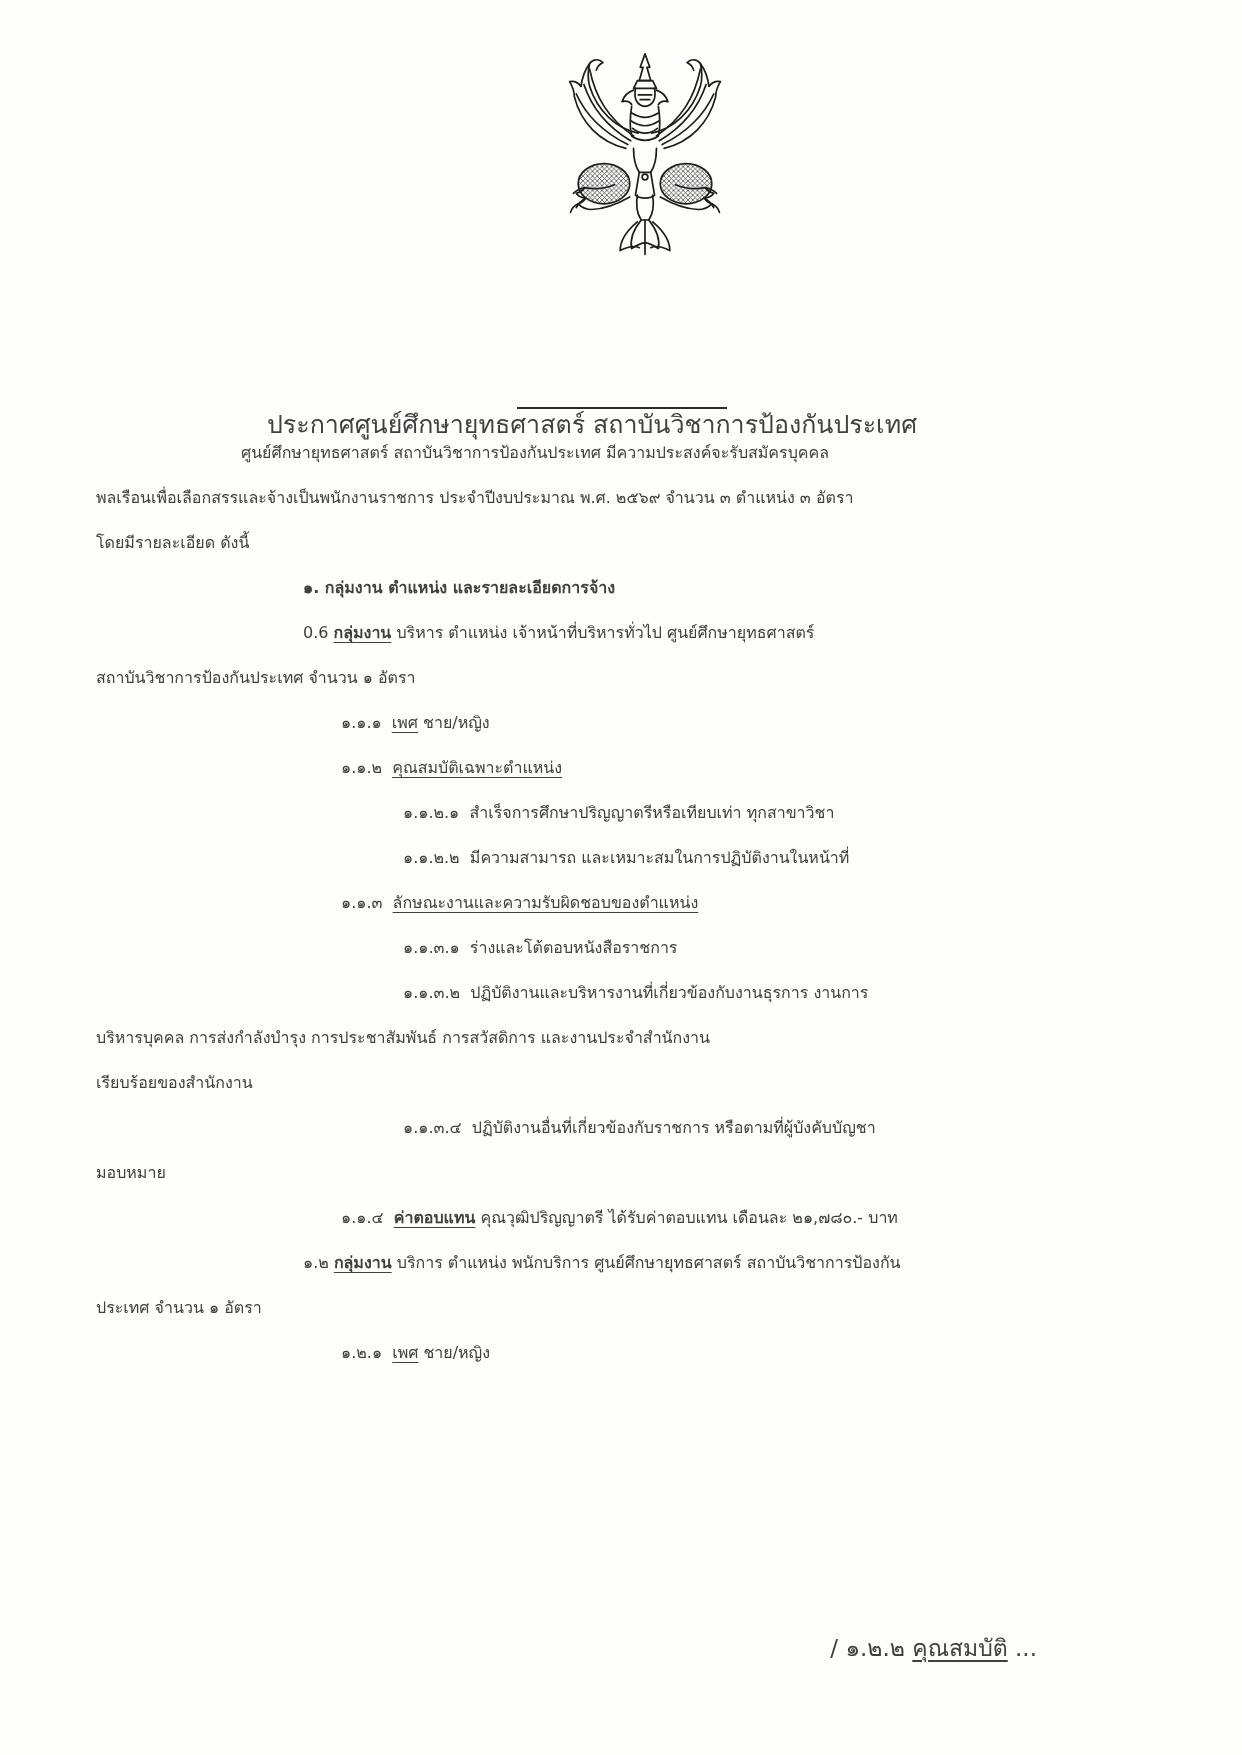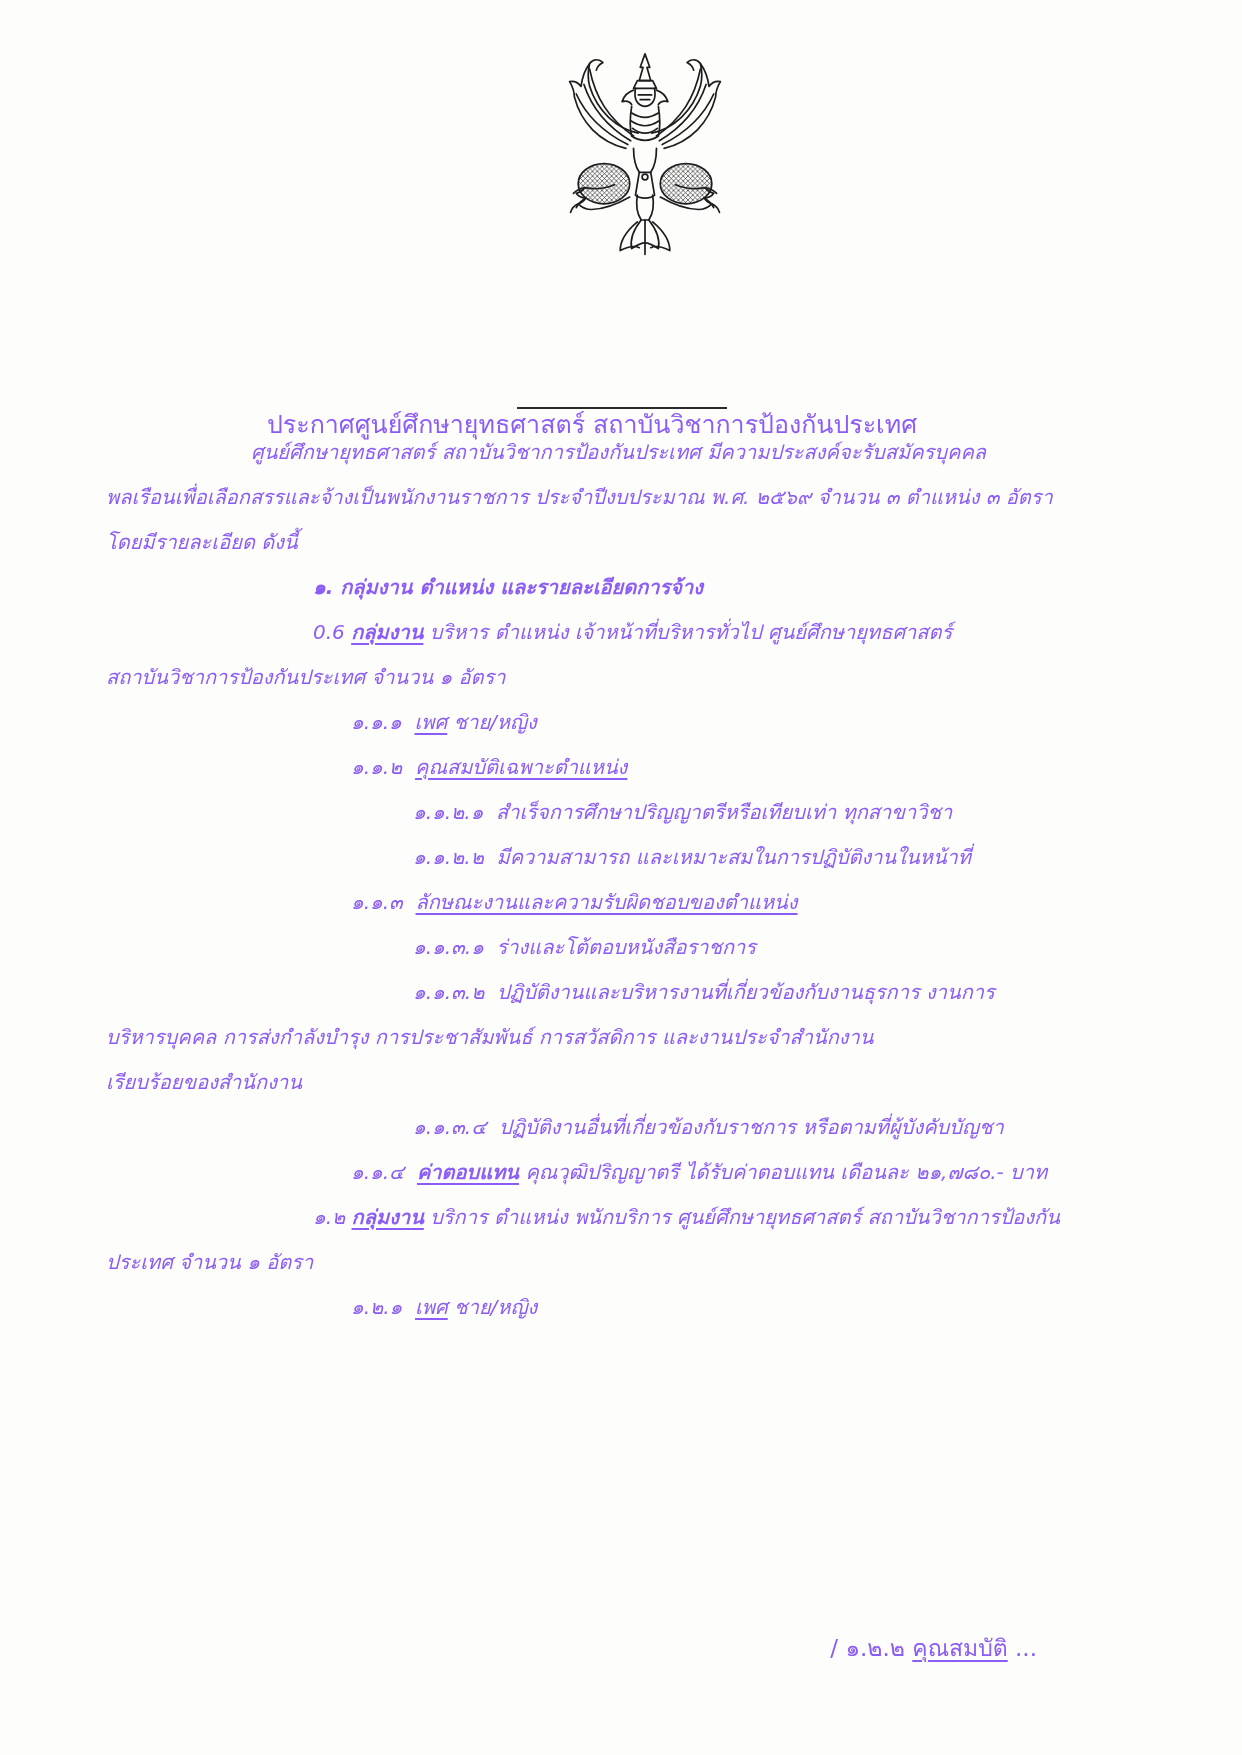--- a/index.html
+++ b/index.html
@@ -1,40 +1,39 @@
 <!DOCTYPE html>
 <html><head>
 <meta charset="utf-8">
 <style>
   html,body{margin:0;padding:0;background:#e8e8e8;}
   .page{
     position:relative;
     width:1242px;height:1755px;
     margin:0 auto;
     background:#fdfdfc;
-    color:#8b5cf6;
+    color:#404040;
     font-family:"DejaVu Sans","Liberation Sans",sans-serif;
     overflow:hidden;
   }
   .emblem{
     position:absolute;left:549px;top:52px;width:192px;height:210px;
   }
   .title-block{
     position:absolute;top:290px;left:0;width:1184px;
     text-align:center;font-size:25px;line-height:54px;
     white-space:pre;
   }
   .divider{
     position:absolute;top:407px;left:517px;width:210px;height:0;
     border-top:2px solid #2b2b2b;
   }
   .doc-body{
-    position:absolute;top:430px;left:106px;width:1030px;
-    font-size:20px;
-    font-style:italic;
+    position:absolute;top:430px;left:96px;width:1030px;
+    font-size:16px;
   }
   .line{
     height:45px;line-height:45px;white-space:pre;
   }
   .indent-0{margin-left:0;}
   .indent-1{margin-left:145px;}
   .indent-2{margin-left:207px;}
   .indent-3{margin-left:245px;}
   .indent-4{margin-left:307px;}
   .b{font-weight:bold;}
@@ -103,20 +102,21 @@
       <div class="line indent-3"><span>๑.๑.๑  </span><span class="u">เพศ</span><span> ชาย/หญิง</span></div>
       <div class="line indent-3"><span>๑.๑.๒  </span><span class="u">คุณสมบัติเฉพาะตำแหน่ง</span></div>
       <div class="line indent-4"><span>๑.๑.๒.๑  สำเร็จการศึกษาปริญญาตรีหรือเทียบเท่า ทุกสาขาวิชา</span></div>
       <div class="line indent-4"><span>๑.๑.๒.๒  มีความสามารถ และเหมาะสมในการปฏิบัติงานในหน้าที่</span></div>
       <div class="line indent-3"><span>๑.๑.๓  </span><span class="u">ลักษณะงานและความรับผิดชอบของตำแหน่ง</span></div>
       <div class="line indent-4"><span>๑.๑.๓.๑  ร่างและโต้ตอบหนังสือราชการ</span></div>
       <div class="line indent-4"><span>๑.๑.๓.๒  ปฏิบัติงานและบริหารงานที่เกี่ยวข้องกับงานธุรการ งานการ</span></div>
       <div class="line indent-0"><span>บริหารบุคคล การส่งกำลังบำรุง การประชาสัมพันธ์ การสวัสดิการ และงานประจำสำนักงาน</span></div>
       <div class="line indent-0"><span>เรียบร้อยของสำนักงาน</span></div>
       <div class="line indent-4"><span>๑.๑.๓.๔  ปฏิบัติงานอื่นที่เกี่ยวข้องกับราชการ หรือตามที่ผู้บังคับบัญชา</span></div>
+      <div class="line indent-0"><span>มอบหมาย</span></div>
       <div class="line indent-3"><span>๑.๑.๔  </span><span class="b u">ค่าตอบแทน</span><span> คุณวุฒิปริญญาตรี ได้รับค่าตอบแทน เดือนละ ๒๑,๗๘๐.- บาท</span></div>
       <div class="line indent-2"><span>๑.๒ </span><span class="b u">กลุ่มงาน</span><span> บริการ ตำแหน่ง พนักบริการ ศูนย์ศึกษายุทธศาสตร์ สถาบันวิชาการป้องกัน</span></div>
       <div class="line indent-0"><span>ประเทศ จำนวน ๑ อัตรา</span></div>
       <div class="line indent-3"><span>๑.๒.๑  </span><span class="u">เพศ</span><span> ชาย/หญิง</span></div>
     </div>
 
   <div class="page-footer"><span>/ ๑.๒.๒ </span><span class="u">คุณสมบัติ</span><span> ...</span></div>
 
 </div>
 

